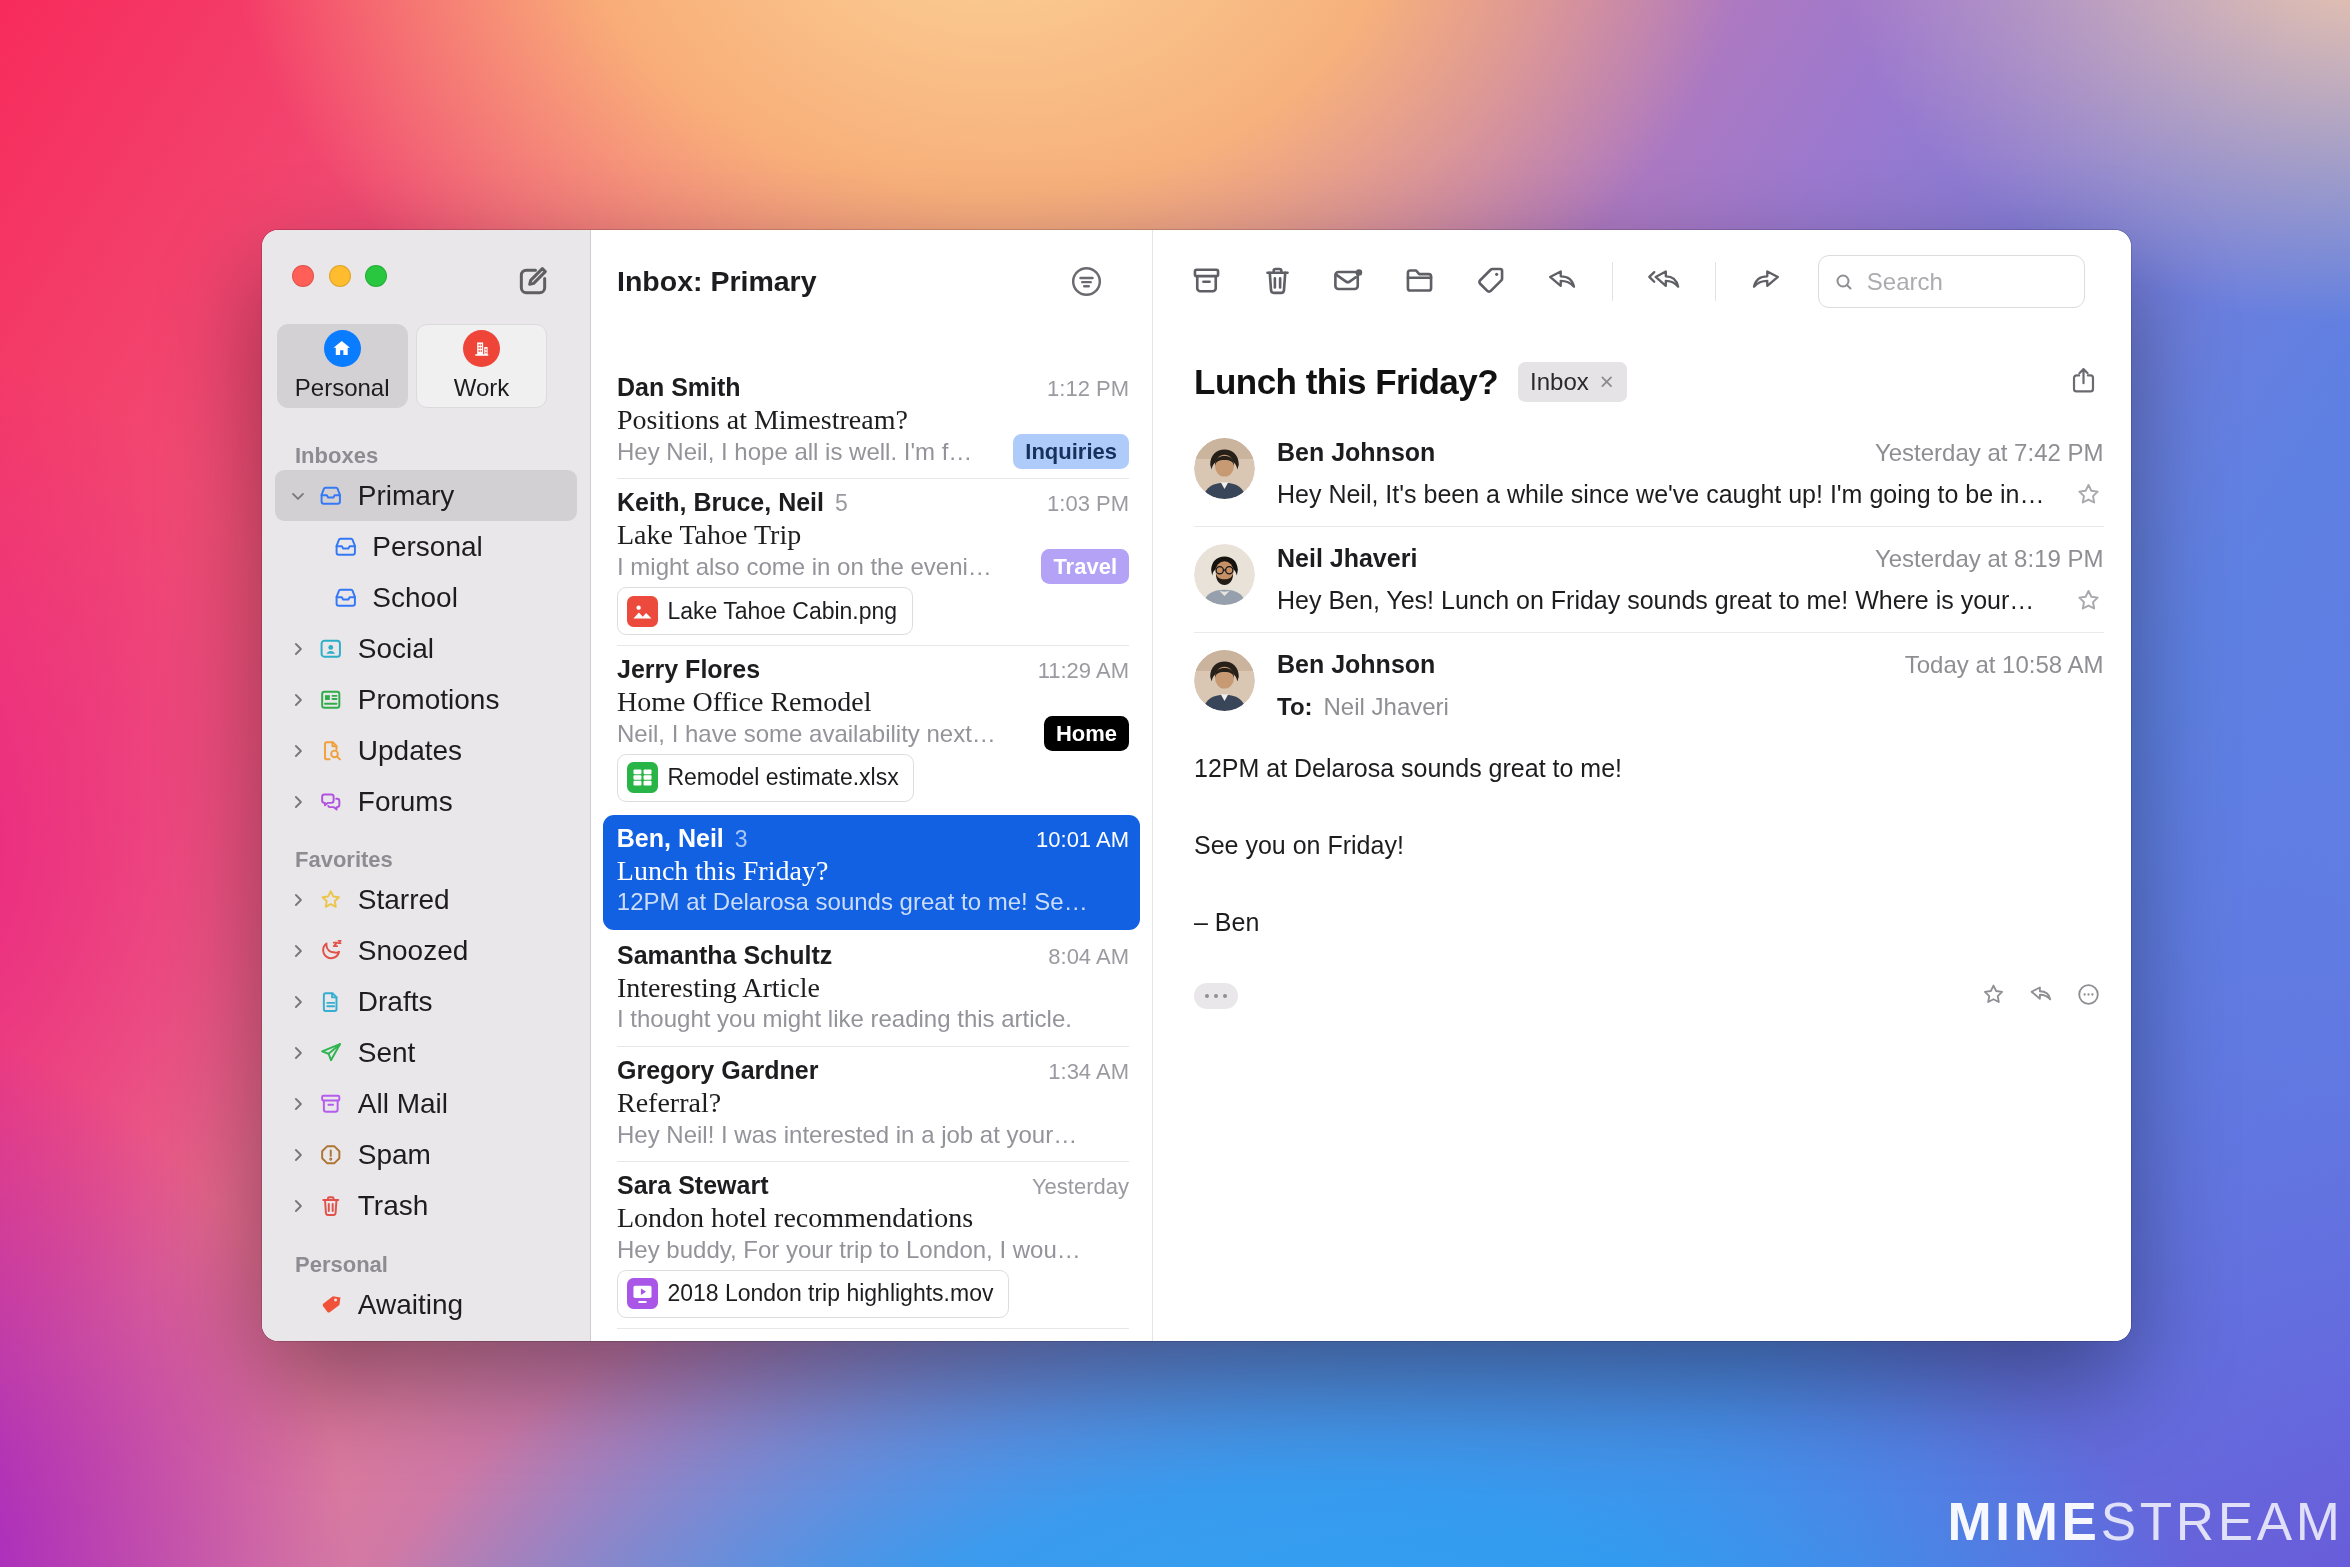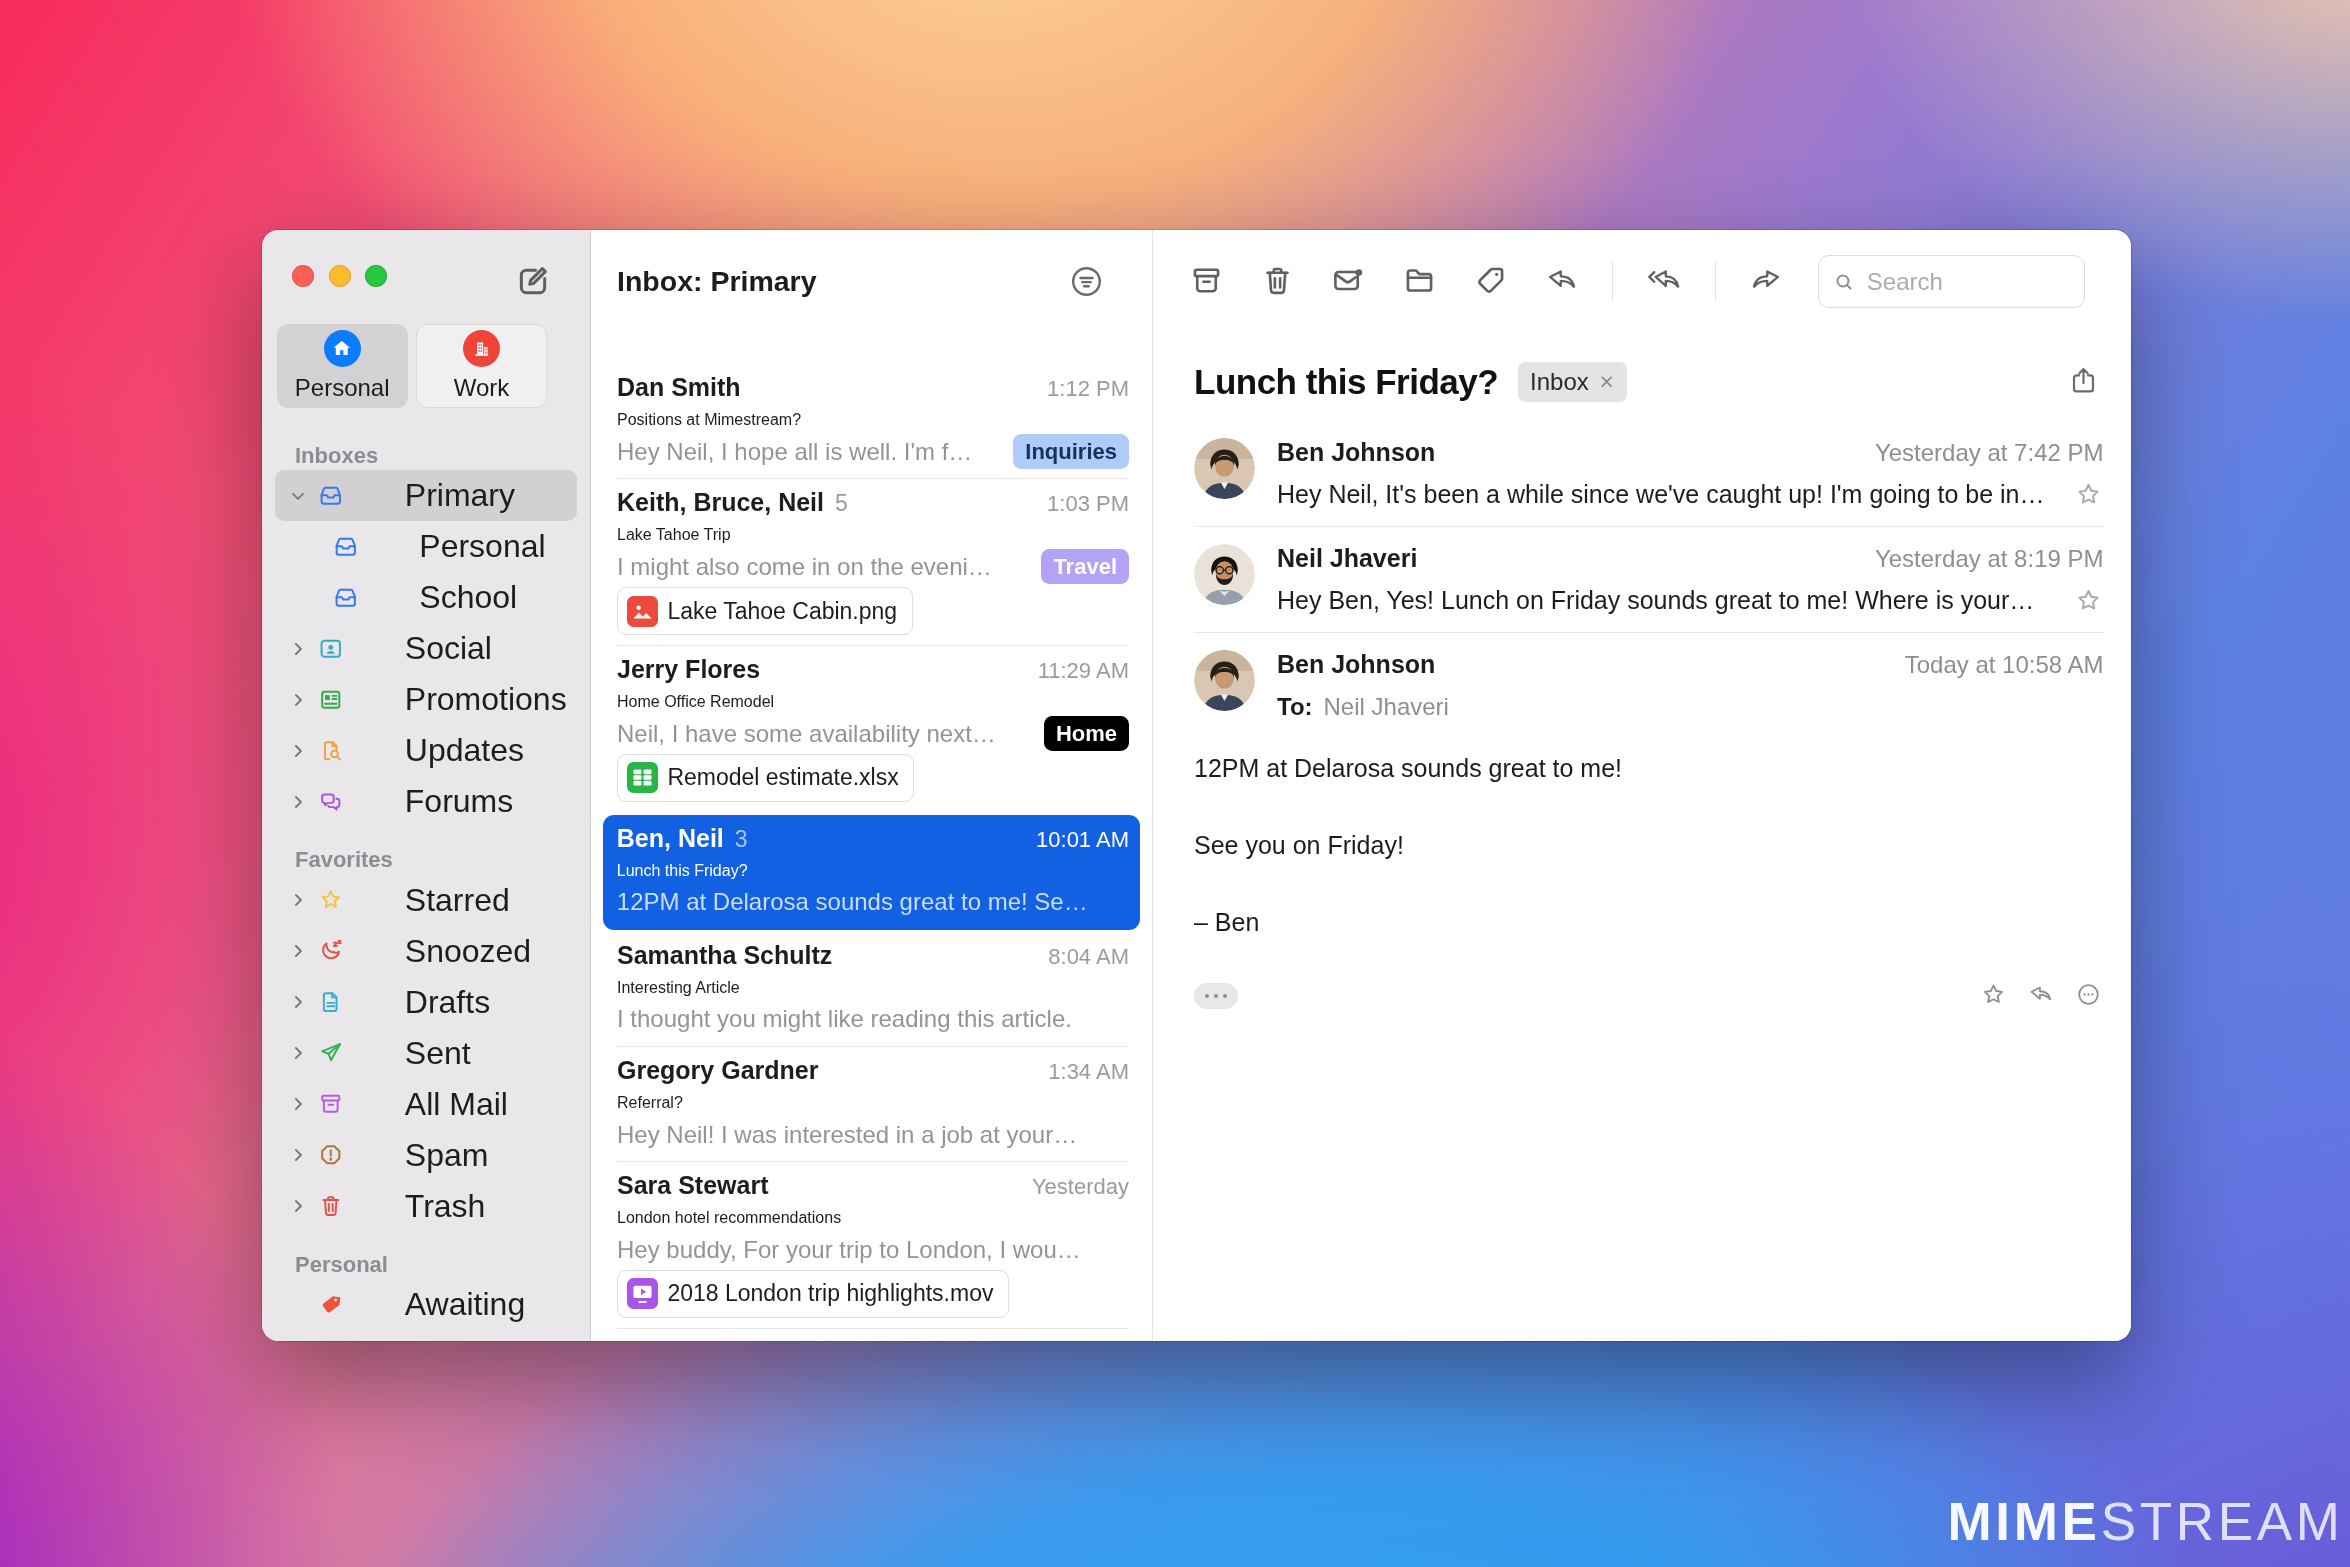--- a/index.html
+++ b/index.html
@@ -36,38 +36,38 @@
   .nav { position:absolute; left:0; top:209px; width:100%; }
   .sec { margin-bottom:16.5px; }
   .sec-title { font-size:22px; font-weight:bold; color:#8C8C92; padding:3.7px 0 5.5px 33px; height:31px; }
   .item { height:51px; display:flex; align-items:center; position:relative; cursor:pointer;
     margin:0 13px; border-radius:9.2px; padding-left:13px; }
   .item.sel { background:#D2D0D2; }
   .chev { width:27.5px; height:24px; display:flex; align-items:center; color:#77777C; flex:0 0 27.5px; }
   .chev svg { width:20px; height:20px; }
   .item .ic { margin:0 13px 0 1.8px; }
   .item.ind { padding-left:55px; }
-  .item-label { font-size:32px; color:#1D1D1F;margin-left:47px; }
+  .item-label { font-size:28px; color:#1D1D1F; }
   .ic { display:inline-flex; }
   .ic svg { width:100%; height:100%; display:block; }
   
   .list { width:562px; flex:0 0 562px; background:#fff; position:relative;
     border-right:0.9px solid #E4E4E6; overflow:hidden; }
   .list-head { height:103px; display:flex; align-items:center; padding:0 46px 0 26px; }
   .list-title { font-size:28.5px; font-weight:bold; color:#1D1D1F; }
   .filter-btn { margin-left:auto; width:40px; height:40px; border:none; background:none; color:#6A6A70; cursor:pointer; }
   .rows { padding-top:31px; }
   .row { position:relative; padding:9.2px 23px 11px 26px; cursor:pointer; }
   .row.hasdiv::after { content:''; position:absolute; left:26px; right:23px; bottom:0; height:0.9px; background:#E7E7E9; }
   .r-line1 { display:flex; align-items:baseline; height:31px; }
   .r-name { font-size:25px; font-weight:bold; color:#1D1D1F; }
   .r-count { font-size:23px; color:#9A9AA0; margin-left:11px; }
   .r-time { margin-left:auto; font-size:22px; color:#9A9AA0; }
-  .r-subj { font-size:16px; color:#1D1D1F; height:31px; line-height:31px;
-    white-space:nowrap; overflow:hidden; }
+  .r-subj { font-size:28px; color:#1D1D1F; height:31px; line-height:31px;
+    white-space:nowrap; overflow:hidden;font-family:Liberation Serif, serif; }
   .r-line3 { display:flex; align-items:center; height:33px;gap:12px; }
   .r-prev { font-size:24px; color:#93939A; white-space:nowrap; overflow:hidden; flex:1; }
   .r-tag { margin-left:9.2px; height:35px; border-radius:8.3px; padding:0 12px; font-size:22px;
     font-weight:600; display:flex; align-items:center; flex:0 0 auto; }
   .r-att { display:inline-flex; align-items:center; gap:9.2px; height:48px; margin-top:3.7px;
     border:0.9px solid #DDDDE0; border-radius:9.2px; padding:0 14.7px 0 9.2px;
     font-size:23px; color:#1D1D1F; background:#fff; max-width:100%; }
   .r-att .ic { flex:0 0 31px; }
   .row.sel { background:#1261E2; border-radius:11px; margin:1.8px 12px; padding:9.2px 11px 11px 13.8px; }
   .row.sel .r-name, .row.sel .r-subj, .row.sel .r-time { color:#fff; }

